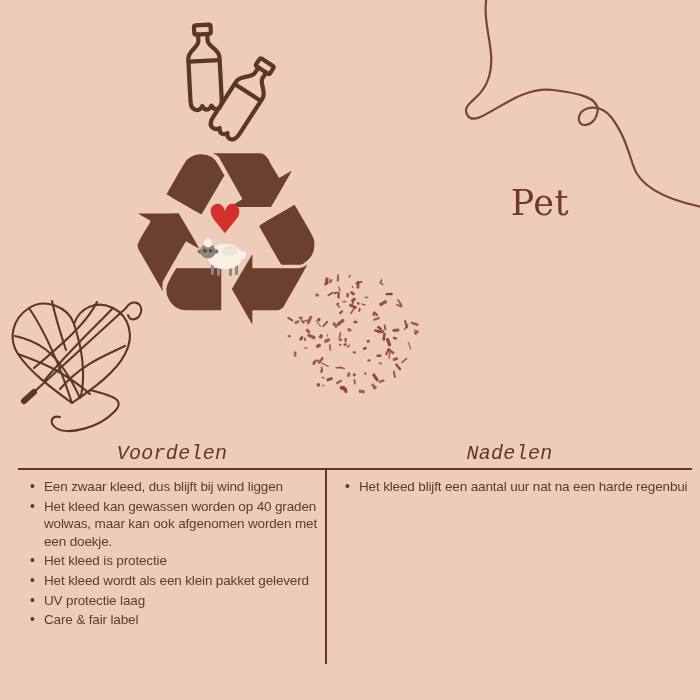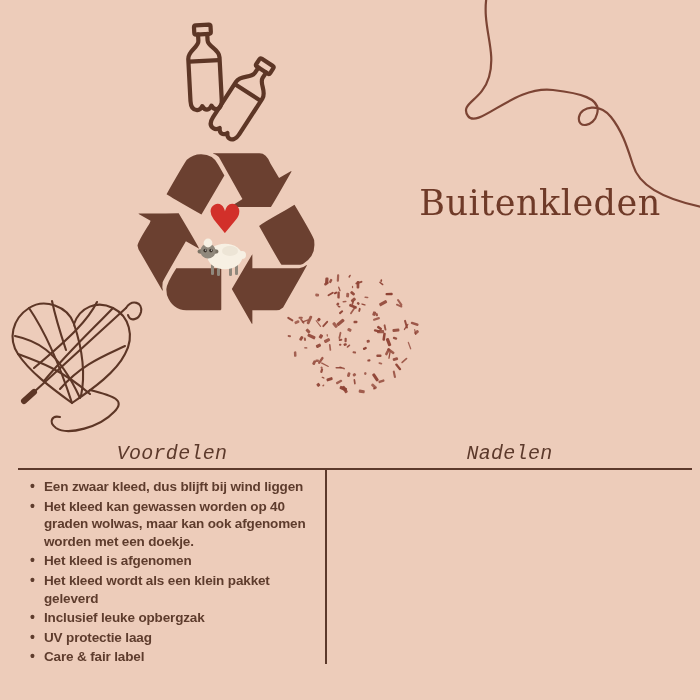--- a/index.html
+++ b/index.html
@@ -43,21 +43,21 @@
     font-style:italic;font-size:20px;line-height:24px;letter-spacing:.3px;
   }
   .col-header.left{left:18px;width:308px;}
   .col-header.right{left:327px;width:365px;}
 
   .hline{left:18px;top:468px;width:674px;height:2px;background:var(--rule);}
   .vline{left:325px;top:469px;width:2px;height:195px;background:var(--rule);}
 
   ul.benefits{
     margin:0;padding:0;list-style:none;color:var(--text);
-    font-size:13.5px;line-height:17.6px;letter-spacing:-0.15px;font-weight:bold;
+    font-size:13.5px;line-height:17.6px;letter-spacing:-0.15px;
   }
   ul.benefits li{position:relative;padding-left:15px;margin-bottom:2px;}
   ul.benefits li::before{content:"\2022";position:absolute;left:1px;top:0;font-size:14px;}
   .list-left{left:29px;top:478px;width:294px;}
   .list-right{left:344px;top:478px;width:352px;}
 </style>
 </head>
 <body>
 
 <div class="canvas">
@@ -243,34 +243,34 @@
       <rect x="85.8" y="104.4" width="2.7" height="2.3" rx="1" transform="rotate(288 85.8 104.4)" style="fill:var(--confetti)" opacity="0.79"></rect>
       <rect x="140.1" y="56.2" width="8.0" height="2.4" rx="1" transform="rotate(198 140.1 56.2)" style="fill:var(--confetti)" opacity="0.86"></rect>
       <rect x="27.7" y="67.4" width="3.4" height="2.1" rx="1" transform="rotate(81 27.7 67.4)" style="fill:var(--confetti)" opacity="0.82"></rect>
       <rect x="70.1" y="7.2" width="3.3" height="1.5" rx="1" transform="rotate(303 70.1 7.2)" style="fill:var(--confetti)" opacity="0.93"></rect>
       <rect x="118.8" y="70.0" width="4.4" height="2.3" rx="1" transform="rotate(197 118.8 70.0)" style="fill:var(--confetti)" opacity="0.91"></rect>
       <rect x="46.7" y="115.5" width="2.3" height="1.5" rx="1" transform="rotate(147 46.7 115.5)" style="fill:var(--confetti)" opacity="0.82"></rect>
       <rect x="30.4" y="63.3" width="8.2" height="3.2" rx="1" transform="rotate(25 30.4 63.3)" style="fill:var(--confetti)" opacity="0.90"></rect>
     </svg>
 
   <div class="abs page-title">
-    <div>Buitenkleden</div>
+    <div>Pet</div>
   </div>
 
   <div class="abs col-header left">Voordelen</div>
   <div class="abs col-header right">Nadelen</div>
 
   <div class="abs hline"></div>
   <div class="abs vline"></div>
 
   <ul class="abs benefits list-left">
       <li>Een zwaar kleed, dus blijft bij wind liggen</li>
       <li>Het kleed kan gewassen worden op 40 graden wolwas, maar kan ook afgenomen worden met een doekje.</li>
-      <li>Het kleed is afgenomen</li>
+      <li>Het kleed is protectie</li>
       <li>Het kleed wordt als een klein pakket geleverd</li>
-      <li>Inclusief leuke opbergzak</li>
       <li>UV protectie laag</li>
       <li>Care &amp; fair label</li>
     </ul>
   <ul class="abs benefits list-right">
+      <li>Het kleed blijft een aantal uur nat na een harde regenbui</li>
     </ul>
 
 </div>
 
 </body></html>

